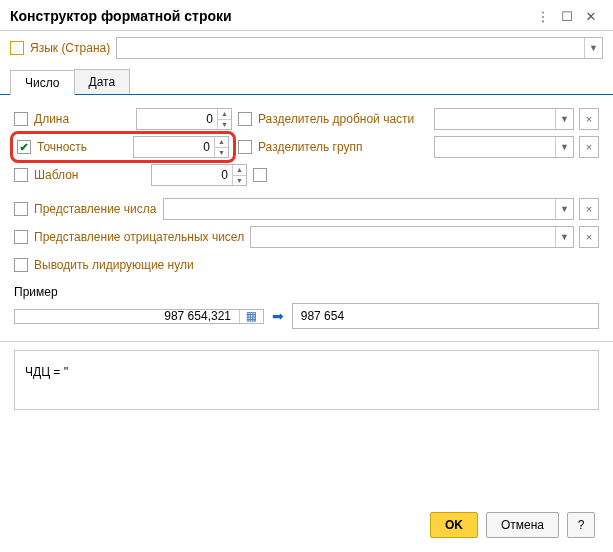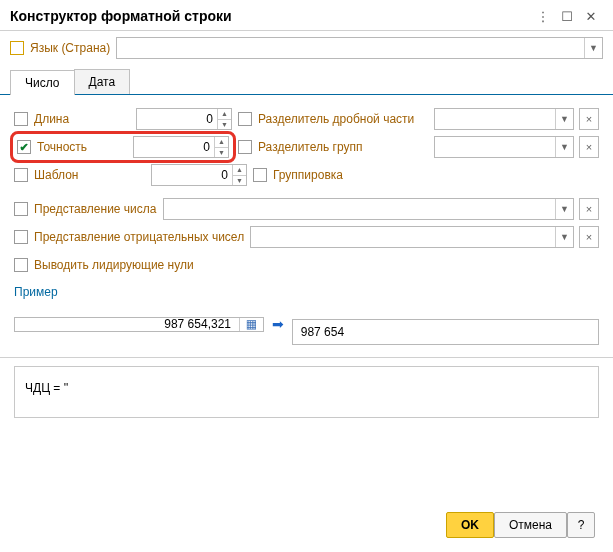--- a/index.html
+++ b/index.html
@@ -107,48 +107,48 @@
   }
   .highlight {
     border: 3px solid #e53227; border-radius: 8px;
     padding: 2px 4px; margin: -2px -4px;
   }
   .wide .combo { flex: 1; }
   .input-wide {
     height: 22px; border: 1px solid #b8b8b8; background: #fff;
     padding: 0 4px; display: flex; align-items: center;
   }
-  .example-lbl { color: #0369a1; margin: 6px 0 4px 0; }
+  .example-lbl { color: #000000; margin: 6px 0 4px 0; }
   .example-row {
     display: flex; align-items: center; gap: 8px;
   }
   .ex-in {
     display: flex; height: 15px; border: 1px solid #b8b8b8; background: #fff;
     align-items: center;
   }
   .ex-in .num { flex: 1; text-align: right; padding: 0 8px; }
   .ex-in .cal {
     width: 24px; border-left: 1px solid #ccc; height: 100%;
     display: flex; align-items: center; justify-content: center;
     color: #3a6fb7;
   }
   .arrow { color: #1a63c6; font-size: 14px; }
   .ex-out {
     flex: 1; height: 26px; border: 1px solid #b8b8b8; background: #fff;
-    display: flex; align-items: center; padding: 0 8px; margin-top: 16px;
+    display: flex; align-items: center; padding: 0 8px;
   }
   .resultbox {
     margin: 8px 14px 0 14px;
     border: 1px solid #c8c8c8;
     padding: 14px 10px;
-    height: 52px;
+    height: 60px;
   }
   .footer {
     position: absolute; bottom: 14px; right: 18px;
-    display: flex; align-items: center; gap: 0;
+    display: flex; align-items: center; gap: 8px;
   }
   .btn {
     height: 26px; padding: 0 14px;
     border: 1px solid #a8a8a8; background: #f6f6f6;
     display: flex; align-items: center; justify-content: center;
     border-radius: 2px;
   }
   .btn.primary { background: #ffd23f; border-color: #cca300; font-weight: bold; }
   .btn.sq { width: 28px; padding: 0; }
   .gap { height: 6px; }
@@ -238,21 +238,20 @@
       <div class="spinner">
         <input value="0" style="">
         <div class="spbtns">
             <div>▲</div>
             <div>▼</div>
           </div>
       </div>
     </div>
     <div class="cell-right">
       <span class="checkbox"></span>
-      <span class="label">Группировка</span>
     </div>
   </div>
 
   <div class="gap"></div>
 
   <div class="row wide">
     <span class="checkbox"></span>
     <span class="label">Представление числа</span>
     <div class="combo">
       <div class="val"></div>

